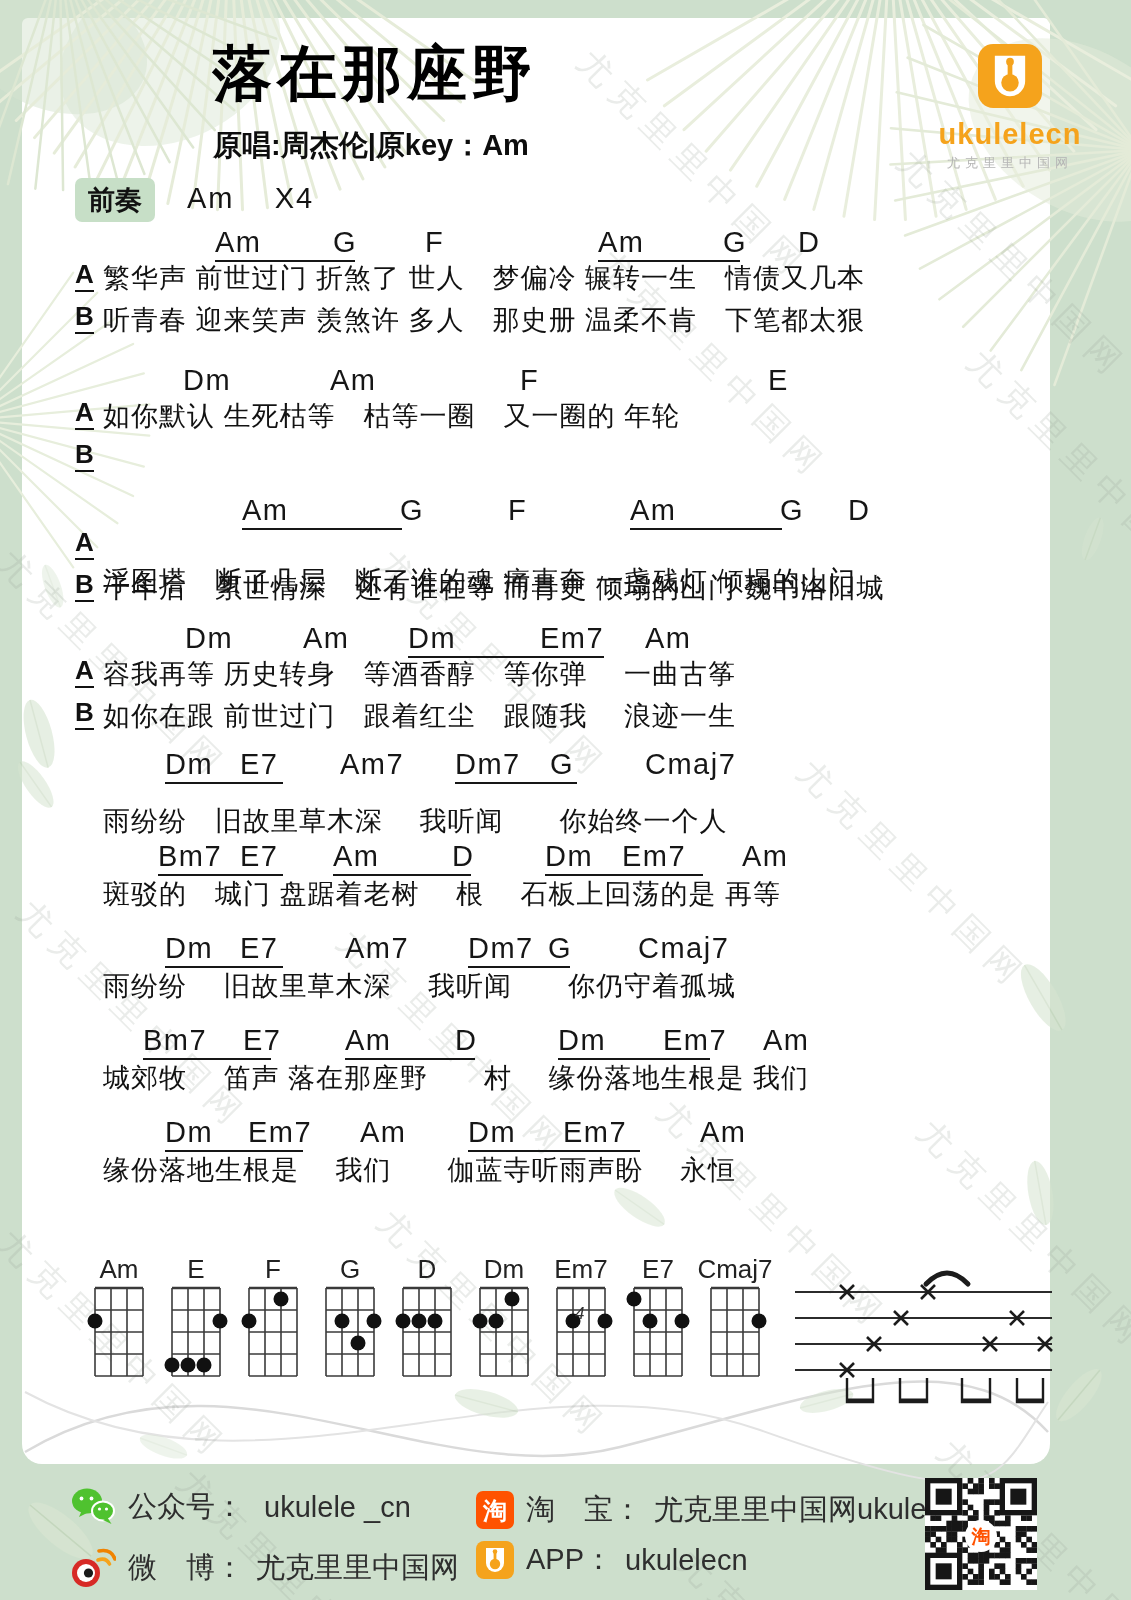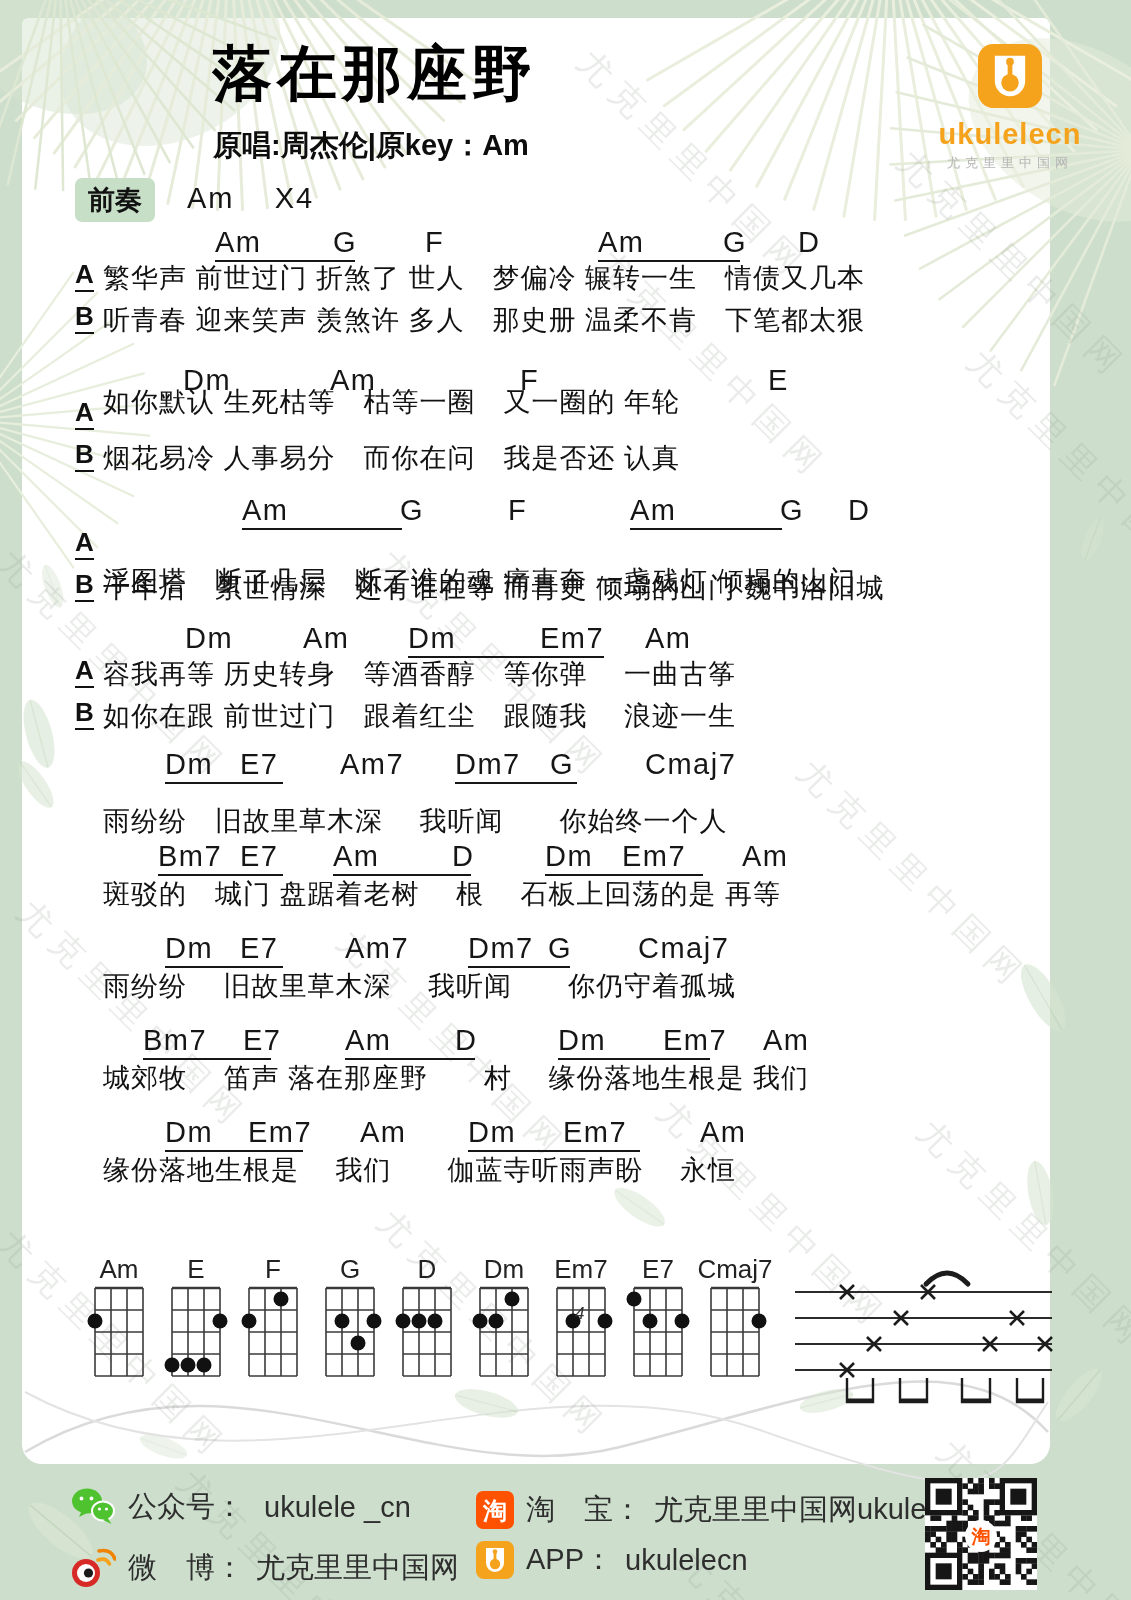--- a/index.html
+++ b/index.html
@@ -230,23 +230,22 @@
         <div class="chord" style="left: 798px; top: 226px;">D</div>
         <div class="vprefix" style="top: 260px;">A</div>
         <div class="lyric" style="top: 260px;">繁华声 前世过门 折煞了 世人　梦偏冷 辗转一生　情债又几本</div>
         <div class="vprefix" style="top: 302px;">B</div>
         <div class="lyric" style="top: 302px;">听青春 迎来笑声 羡煞许 多人　那史册 温柔不肯　下笔都太狠</div>
         <div class="chord" style="left: 183px; top: 364px;">Dm</div>
         <div class="chord" style="left: 330px; top: 364px;">Am</div>
         <div class="chord" style="left: 520px; top: 364px;">F</div>
         <div class="chord" style="left: 768px; top: 364px;">E</div>
         <div class="vprefix" style="top: 398px;">A</div>
-        <div class="lyric" style="top: 384px;">如你默认 生死枯等　枯等一圈　又一圈的 年轮</div>
+        <div class="lyric" style="top: 398px;">如你默认 生死枯等　枯等一圈　又一圈的 年轮</div>
         <div class="vprefix" style="top: 440px;">B</div>
-        <div class="lyric" style="top: 440px;">烟花易冷 人事易分　而你在问　我是否还 认真</div>
         <div class="chord" style="left: 242px; top: 494px;">Am</div>
         <div class="chord-ul" style="left: 242px; top: 528px; width: 160px;"></div>
         <div class="chord" style="left: 400px; top: 494px;">G</div>
         <div class="chord" style="left: 508px; top: 494px;">F</div>
         <div class="chord" style="left: 630px; top: 494px;">Am</div>
         <div class="chord-ul" style="left: 630px; top: 528px; width: 152px;"></div>
         <div class="chord" style="left: 780px; top: 494px;">G</div>
         <div class="chord" style="left: 848px; top: 494px;">D</div>
         <div class="vprefix" style="top: 528px;">A</div>
         <div class="lyric" style="top: 528px; margin-top: 35px;">浮图塔　断了几层　断了谁的魂 痛直奔 一盏残灯 倾塌的山门</div>

